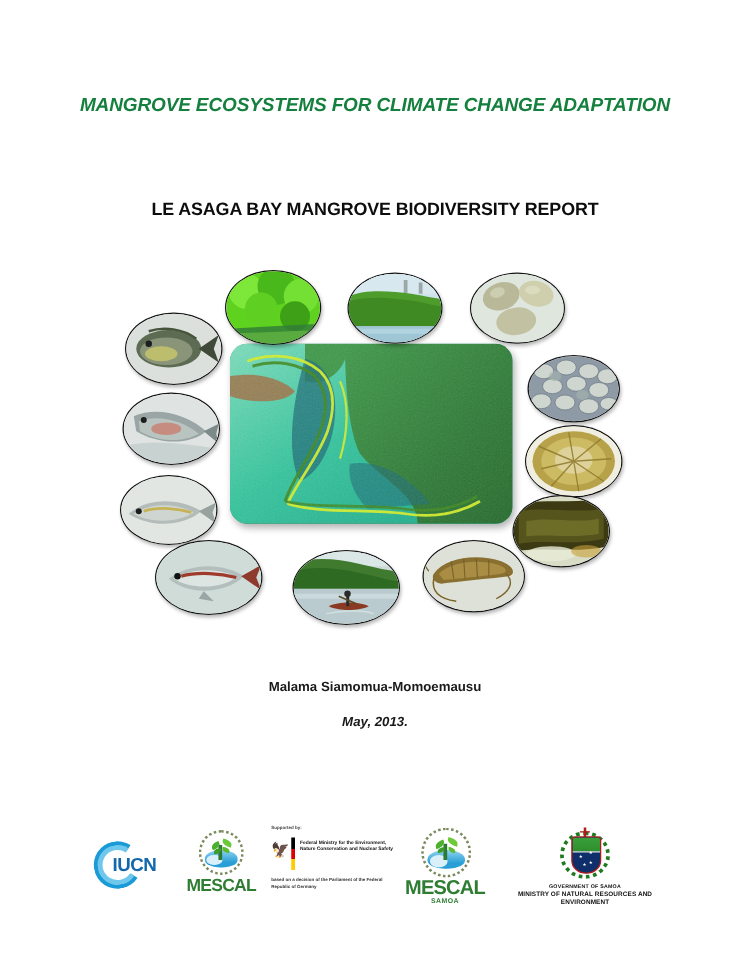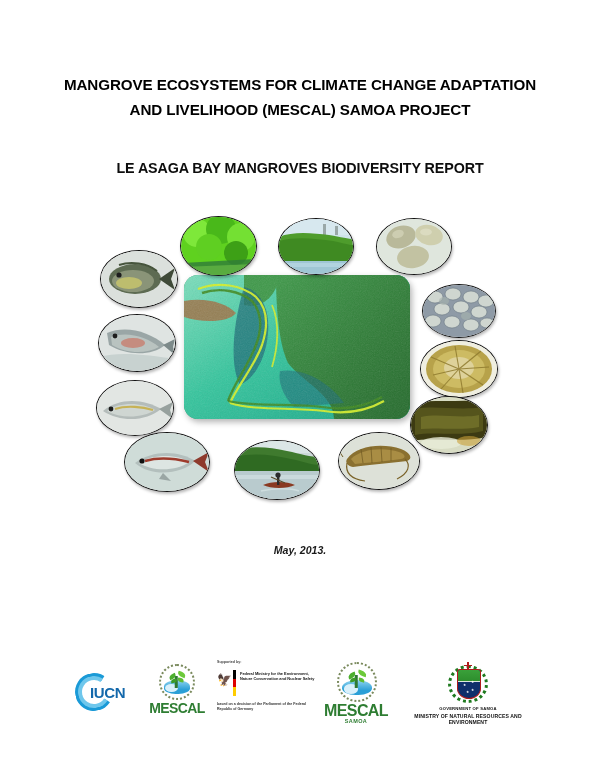--- a/index.html
+++ b/index.html
@@ -22,22 +22,23 @@
     top: 72px;
     left: 0;
     width: 600px;
     text-align: center;
   }
   .main-title {
     font-size: 15.2px;
     font-weight: bold;
     line-height: 25px;
     letter-spacing: -0.1px;
-    color: #000000;
+    color: #15803d;
     margin: 0;
+    font-style: italic;
   }
   .sub-title {
     position: absolute;
     top: 160px;
     left: 0;
     width: 600px;
     text-align: center;
     font-size: 14.3px;
     font-weight: bold;
     letter-spacing: -0.1px;
@@ -254,24 +255,23 @@
     position: absolute; left: 0; top: 51px; width: 128px;
     text-align: center; font-size: 5.1px; font-weight: bold; color: #111;
     letter-spacing: 0.1px;
   }
 </style>
 </head>
 <body>
 
 <div class="title-block">
   <div class="main-title">MANGROVE ECOSYSTEMS FOR CLIMATE CHANGE ADAPTATION</div>
-  <div class="main-title">AND LIVELIHOOD (MESCAL) SAMOA PROJECT</div>
 </div>
 
-<div class="sub-title">LE ASAGA BAY MANGROVES BIODIVERSITY REPORT</div>
+<div class="sub-title">LE ASAGA BAY MANGROVE BIODIVERSITY REPORT</div>
 
 <div class="collage">
 
   <div class="center-map">
     <div class="inner">
       <svg viewBox="0 0 226 144" width="226" height="144" preserveAspectRatio="none">
         <defs>
           <linearGradient id="lagoon" x1="0" y1="0" x2="1" y2="1">
             <stop offset="0%" stop-color="#7fe3c0"></stop>
             <stop offset="45%" stop-color="#34c9a0"></stop>
@@ -499,20 +499,21 @@
         <path d="M8,30 C6,40 12,46 26,48" fill="none" stroke="#7a6228" stroke-width="1.2"></path>
         <path d="M66,26 C72,32 70,40 58,46" fill="none" stroke="#7a6228" stroke-width="1.1"></path>
         <path d="M4,24 L0,18" stroke="#6f5a24" stroke-width="1"></path>
       </svg>
     </div>
   </div>
 
 </div>
 
 <div class="author-block">
+  <div class="author-line">Malama Siamomua-Momoemausu</div>
   <div class="author-line">May, 2013.</div>
 </div>
 
 <div class="logo-row">
 
   <div class="logo iucn">
     <div class="iucn-ring"></div>
     <div class="iucn-ring2"></div>
     <div class="iucn-text">IUCN</div>
   </div>

